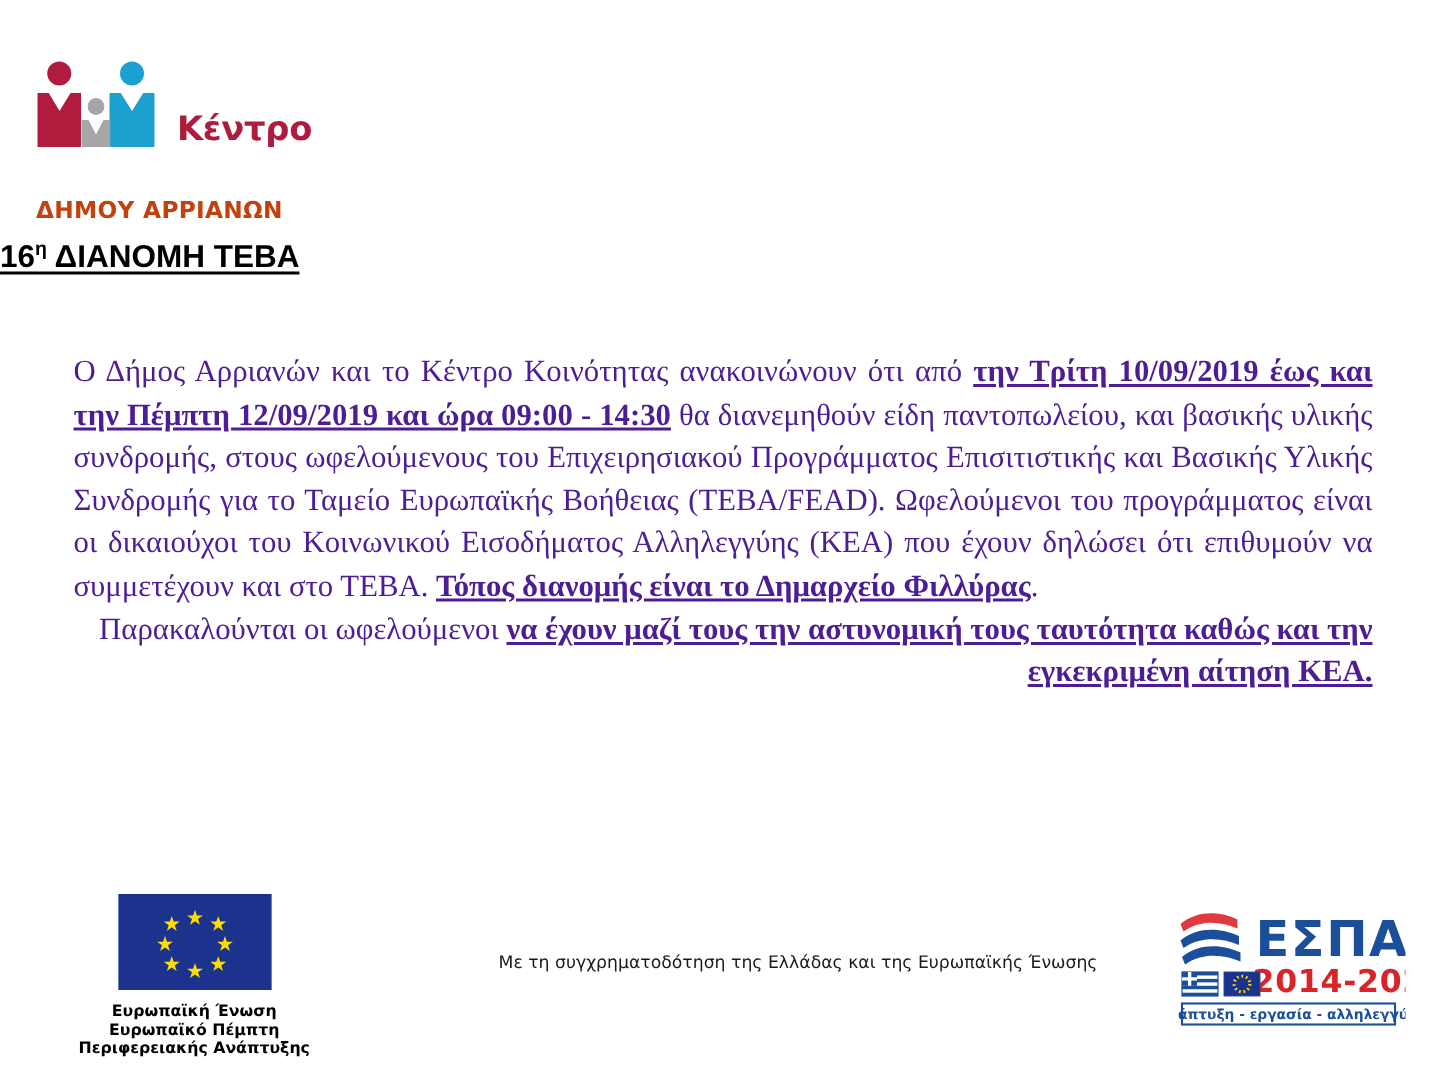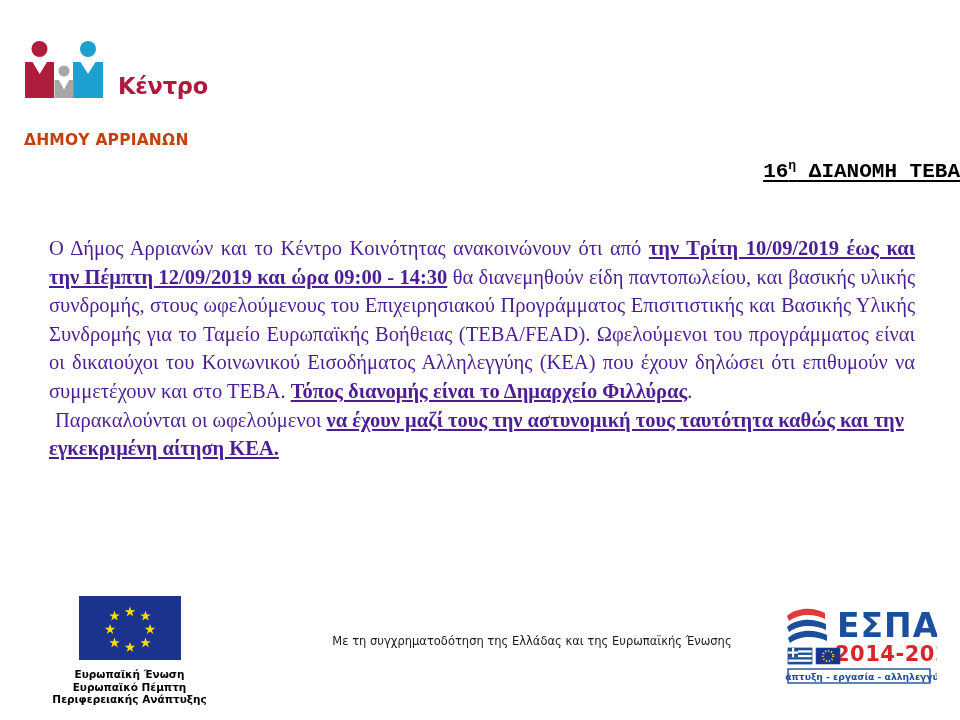--- a/index.html
+++ b/index.html
@@ -56,22 +56,22 @@
     letter-spacing: 0.2px;
     white-space: nowrap;
   }
 
   
   #announcement-title {
     position: absolute;
     left: 0;
     top: 160px;
     width: 960px;
-    text-align: right;
-    font-family: Liberation Mono, monospace;
+    text-align: left;
+    font-family: Liberation Sans, sans-serif;
     font-weight: bold;
     font-size: 21px;
     color: #000000;
   }
   #announcement-title .title-inner {
     text-decoration: underline;
     text-underline-offset: 3px;
   }
   #announcement-title sup {
     font-size: 0.62em;
@@ -90,21 +90,21 @@
     line-height: 28.6px;
     color: #4c1d95;
     text-align: justify;
     text-justify: inter-word;
   }
   #announcement-body .para {
     margin: 0;
     text-align: justify;
   }
   #announcement-body .para.last {
-    text-align: left;
+    text-align: right;
     text-indent: 6px;
   }
   .bold-ul {
     font-weight: bold;
     text-decoration: underline;
     text-underline-offset: 2px;
   }
 
   
   #eu-logo-block {

